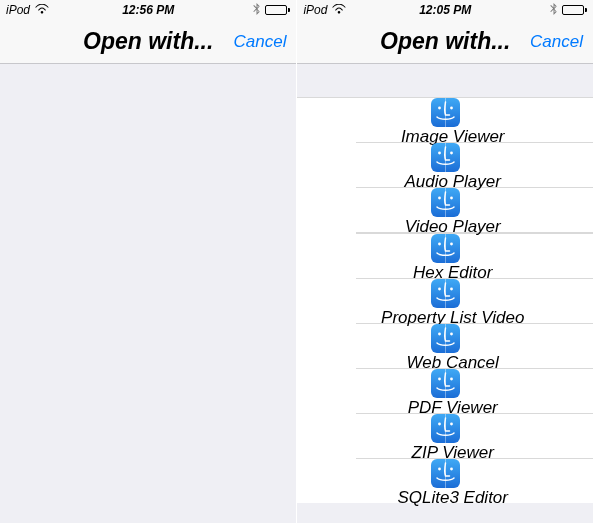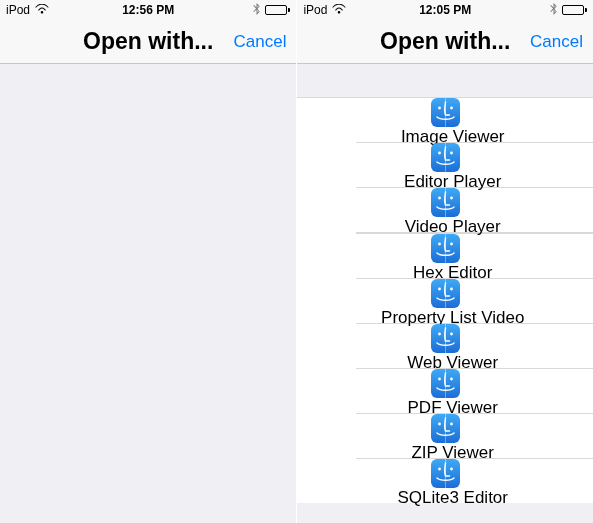--- a/index.html
+++ b/index.html
@@ -10,20 +10,21 @@
       height: 523px;
       display: flex;
     }
     .screen {
       width: 355px;
       height: 523px;
       display: flex;
       flex-direction: column;
       background: #efeff4;
       position: relative;
+      font-style: italic;
     }
     .screen + .screen { border-left: 1px solid #fff; }
     .status-bar {
       height: 20px;
       background: #f8f8f8;
       display: flex;
       align-items: center;
       justify-content: space-between;
       padding: 0 6px;
       font-size: 12px;
@@ -201,21 +202,21 @@
             <div class="icon-wrap">
               <svg width="29" height="29" viewBox="0 0 29 29">
                 <rect x="0" y="0" width="29" height="29" rx="6" fill="url(#finderBg)"></rect>
                 <path d="M14.5 0 v29" stroke="#fff" stroke-width="0.8" opacity="0.5"></path>
                 <path d="M14.5 4 c-1 6 -1 10 0 13 h4" stroke="#fff" stroke-width="1.5" fill="none" stroke-linecap="round"></path>
                 <circle cx="8.5" cy="10" r="1.4" fill="#fff"></circle>
                 <circle cx="20.5" cy="10" r="1.4" fill="#fff"></circle>
                 <path d="M6 19 c3 3 14 3 17 0" stroke="#fff" stroke-width="1.5" fill="none" stroke-linecap="round"></path>
               </svg>
             </div>
-            <div class="row-label">Editor Player</div>
+            <div class="row-label">Audio Player</div>
           </div>
           <div class="row-sep"></div>
           <div class="row">
             <div class="icon-wrap">
               <svg width="29" height="29" viewBox="0 0 29 29">
                 <rect x="0" y="0" width="29" height="29" rx="6" fill="url(#finderBg)"></rect>
                 <path d="M14.5 0 v29" stroke="#fff" stroke-width="0.8" opacity="0.5"></path>
                 <path d="M14.5 4 c-1 6 -1 10 0 13 h4" stroke="#fff" stroke-width="1.5" fill="none" stroke-linecap="round"></path>
                 <circle cx="8.5" cy="10" r="1.4" fill="#fff"></circle>
                 <circle cx="20.5" cy="10" r="1.4" fill="#fff"></circle>
@@ -258,21 +259,21 @@
             <div class="icon-wrap">
               <svg width="29" height="29" viewBox="0 0 29 29">
                 <rect x="0" y="0" width="29" height="29" rx="6" fill="url(#finderBg)"></rect>
                 <path d="M14.5 0 v29" stroke="#fff" stroke-width="0.8" opacity="0.5"></path>
                 <path d="M14.5 4 c-1 6 -1 10 0 13 h4" stroke="#fff" stroke-width="1.5" fill="none" stroke-linecap="round"></path>
                 <circle cx="8.5" cy="10" r="1.4" fill="#fff"></circle>
                 <circle cx="20.5" cy="10" r="1.4" fill="#fff"></circle>
                 <path d="M6 19 c3 3 14 3 17 0" stroke="#fff" stroke-width="1.5" fill="none" stroke-linecap="round"></path>
               </svg>
             </div>
-            <div class="row-label">Web Viewer</div>
+            <div class="row-label">Web Cancel</div>
           </div>
           <div class="row-sep"></div>
           <div class="row">
             <div class="icon-wrap">
               <svg width="29" height="29" viewBox="0 0 29 29">
                 <rect x="0" y="0" width="29" height="29" rx="6" fill="url(#finderBg)"></rect>
                 <path d="M14.5 0 v29" stroke="#fff" stroke-width="0.8" opacity="0.5"></path>
                 <path d="M14.5 4 c-1 6 -1 10 0 13 h4" stroke="#fff" stroke-width="1.5" fill="none" stroke-linecap="round"></path>
                 <circle cx="8.5" cy="10" r="1.4" fill="#fff"></circle>
                 <circle cx="20.5" cy="10" r="1.4" fill="#fff"></circle>

